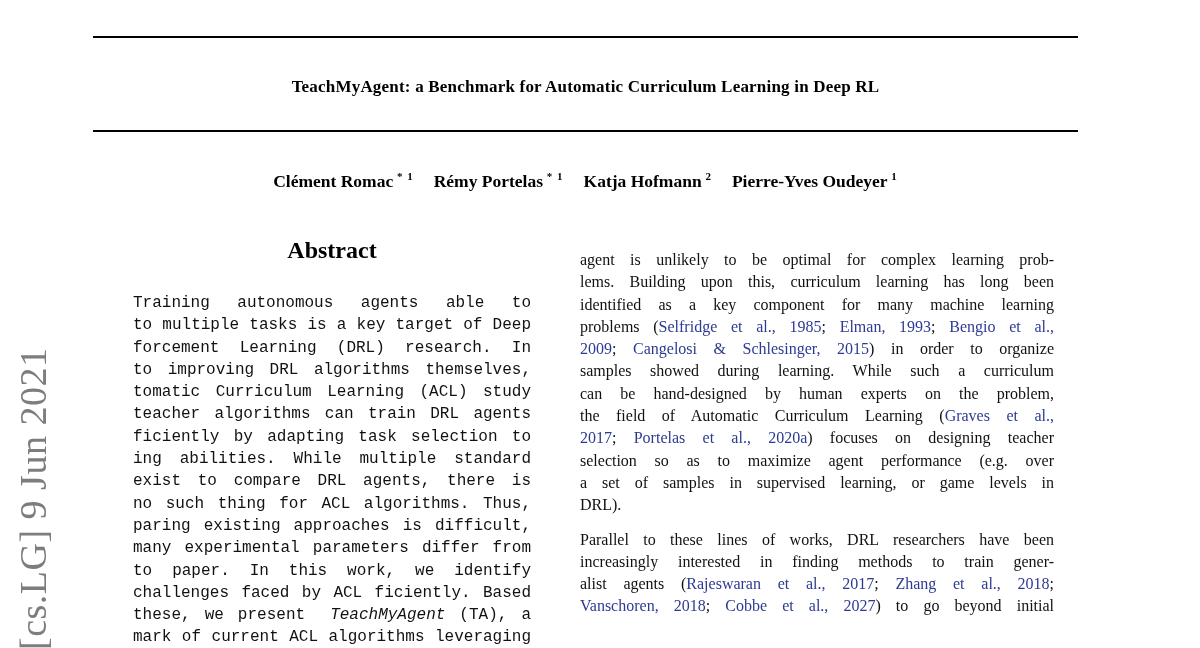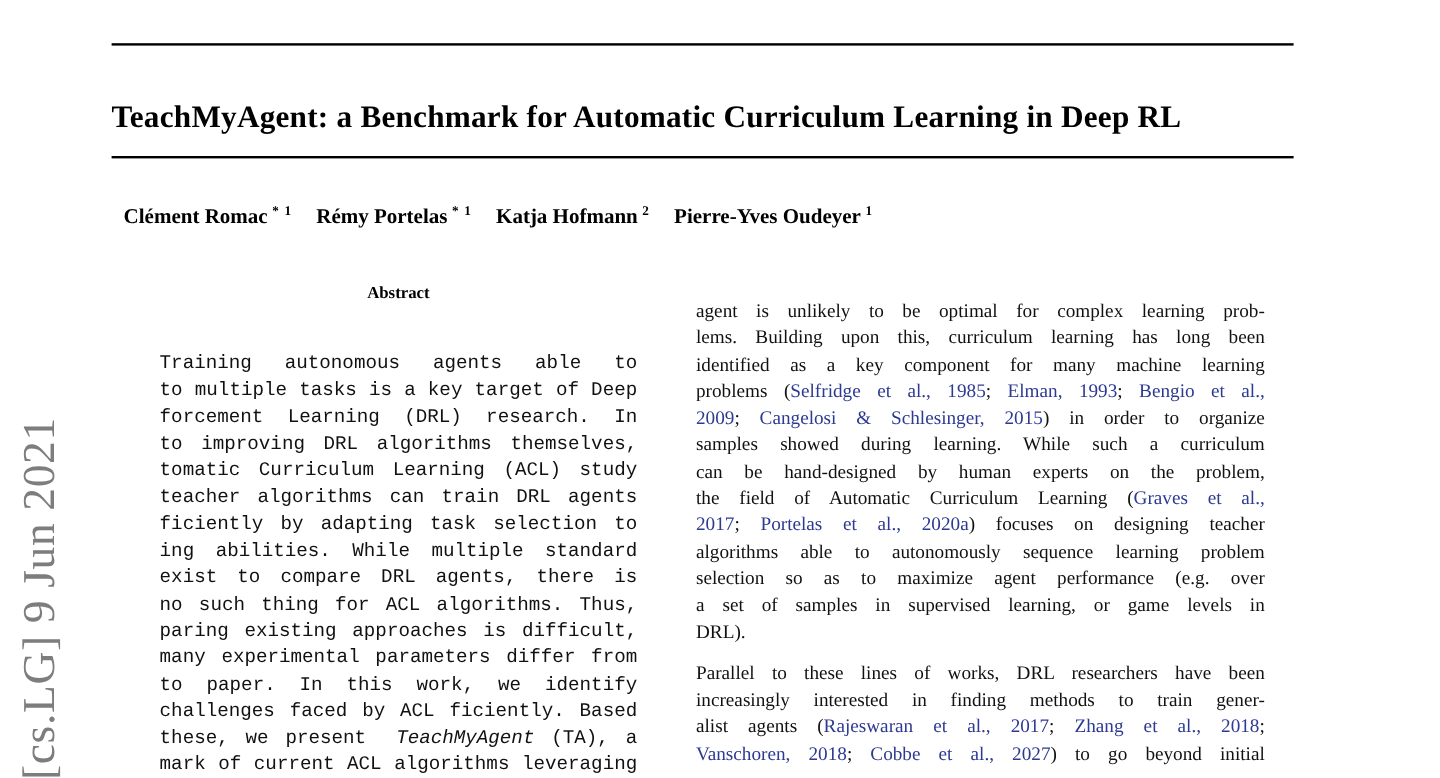--- a/index.html
+++ b/index.html
@@ -12,33 +12,33 @@
     color: #111111;
   }
   .rule {
     position: absolute; left: 93px; width: 985px; height: 2px;
     background: #000000;
   }
   #rule-top { top: 36px; }
   #rule-mid { top: 130px; }
   #paper-title {
     position: absolute; left: 93px; top: 66px; width: 985px;
-    font-weight: bold; font-size: 26px;
+    text-align: center; font-weight: bold; font-size: 17px;
     color: #000000; letter-spacing: 0.2px;
   }
   #author-line {
     position: absolute; left: 93px; top: 170px; width: 985px;
-    text-align: left; font-weight: bold; font-size: 17.5px;
+    text-align: center; font-weight: bold; font-size: 17.5px;
     color: #000000;
   }
   .author { margin: 0 10px; white-space: nowrap; }
   .author sup { font-size: 11px; font-weight: bold; letter-spacing: 1px; }
   #abstract-heading {
     position: absolute; left: 133px; top: 237px; width: 398px;
-    text-align: center; font-weight: bold; font-size: 14px; color: #000000;
+    text-align: center; font-weight: bold; font-size: 24px; color: #000000;
   }
   .col {
     position: absolute; font-size: 16px; color: #111111;
   }
   #abstract-body { left: 133px; top: 292px; width: 398px; font-family: Liberation Mono, monospace; }
   #right-column  { left: 580px; top: 249px; width: 474px; }
   .line {
     line-height: 22.3px; height: 22.3px; overflow: hidden;
     text-align: justify; text-align-last: justify;
     white-space: normal;
@@ -94,21 +94,20 @@
     <div class="para">
       <div class="line"><span>agent is unlikely to be optimal for complex learning prob-</span></div>
       <div class="line"><span>lems. Building upon this, curriculum learning has long been</span></div>
       <div class="line"><span>identified as a key component for many machine learning</span></div>
       <div class="line"><span>problems (</span><span class="cite">Selfridge et al., 1985</span><span>; </span><span class="cite">Elman, 1993</span><span>; </span><span class="cite">Bengio et al.,</span></div>
       <div class="line"><span class="cite">2009</span><span>; </span><span class="cite">Cangelosi &amp; Schlesinger, 2015</span><span>) in order to organize</span></div>
       <div class="line"><span>samples showed during learning. While such a curriculum</span></div>
       <div class="line"><span>can be hand-designed by human experts on the problem,</span></div>
       <div class="line"><span>the field of Automatic Curriculum Learning (</span><span class="cite">Graves et al.,</span></div>
       <div class="line"><span class="cite">2017</span><span>; </span><span class="cite">Portelas et al., 2020a</span><span>) focuses on designing teacher</span></div>
-      <div class="line"><span>algorithms able to autonomously sequence learning problem</span></div>
       <div class="line"><span>selection so as to maximize agent performance (e.g. over</span></div>
       <div class="line"><span>a set of samples in supervised learning, or game levels in</span></div>
       <div class="line end"><span>DRL).</span></div>
     </div>
     <div class="para">
       <div class="line"><span>Parallel to these lines of works, DRL researchers have been</span></div>
       <div class="line"><span>increasingly interested in finding methods to train gener-</span></div>
       <div class="line"><span>alist agents (</span><span class="cite">Rajeswaran et al., 2017</span><span>; </span><span class="cite">Zhang et al., 2018</span><span>;</span></div>
       <div class="line"><span class="cite">Vanschoren, 2018</span><span>; </span><span class="cite">Cobbe et al., 2027</span><span>) to go beyond initial</span></div>
     </div>

